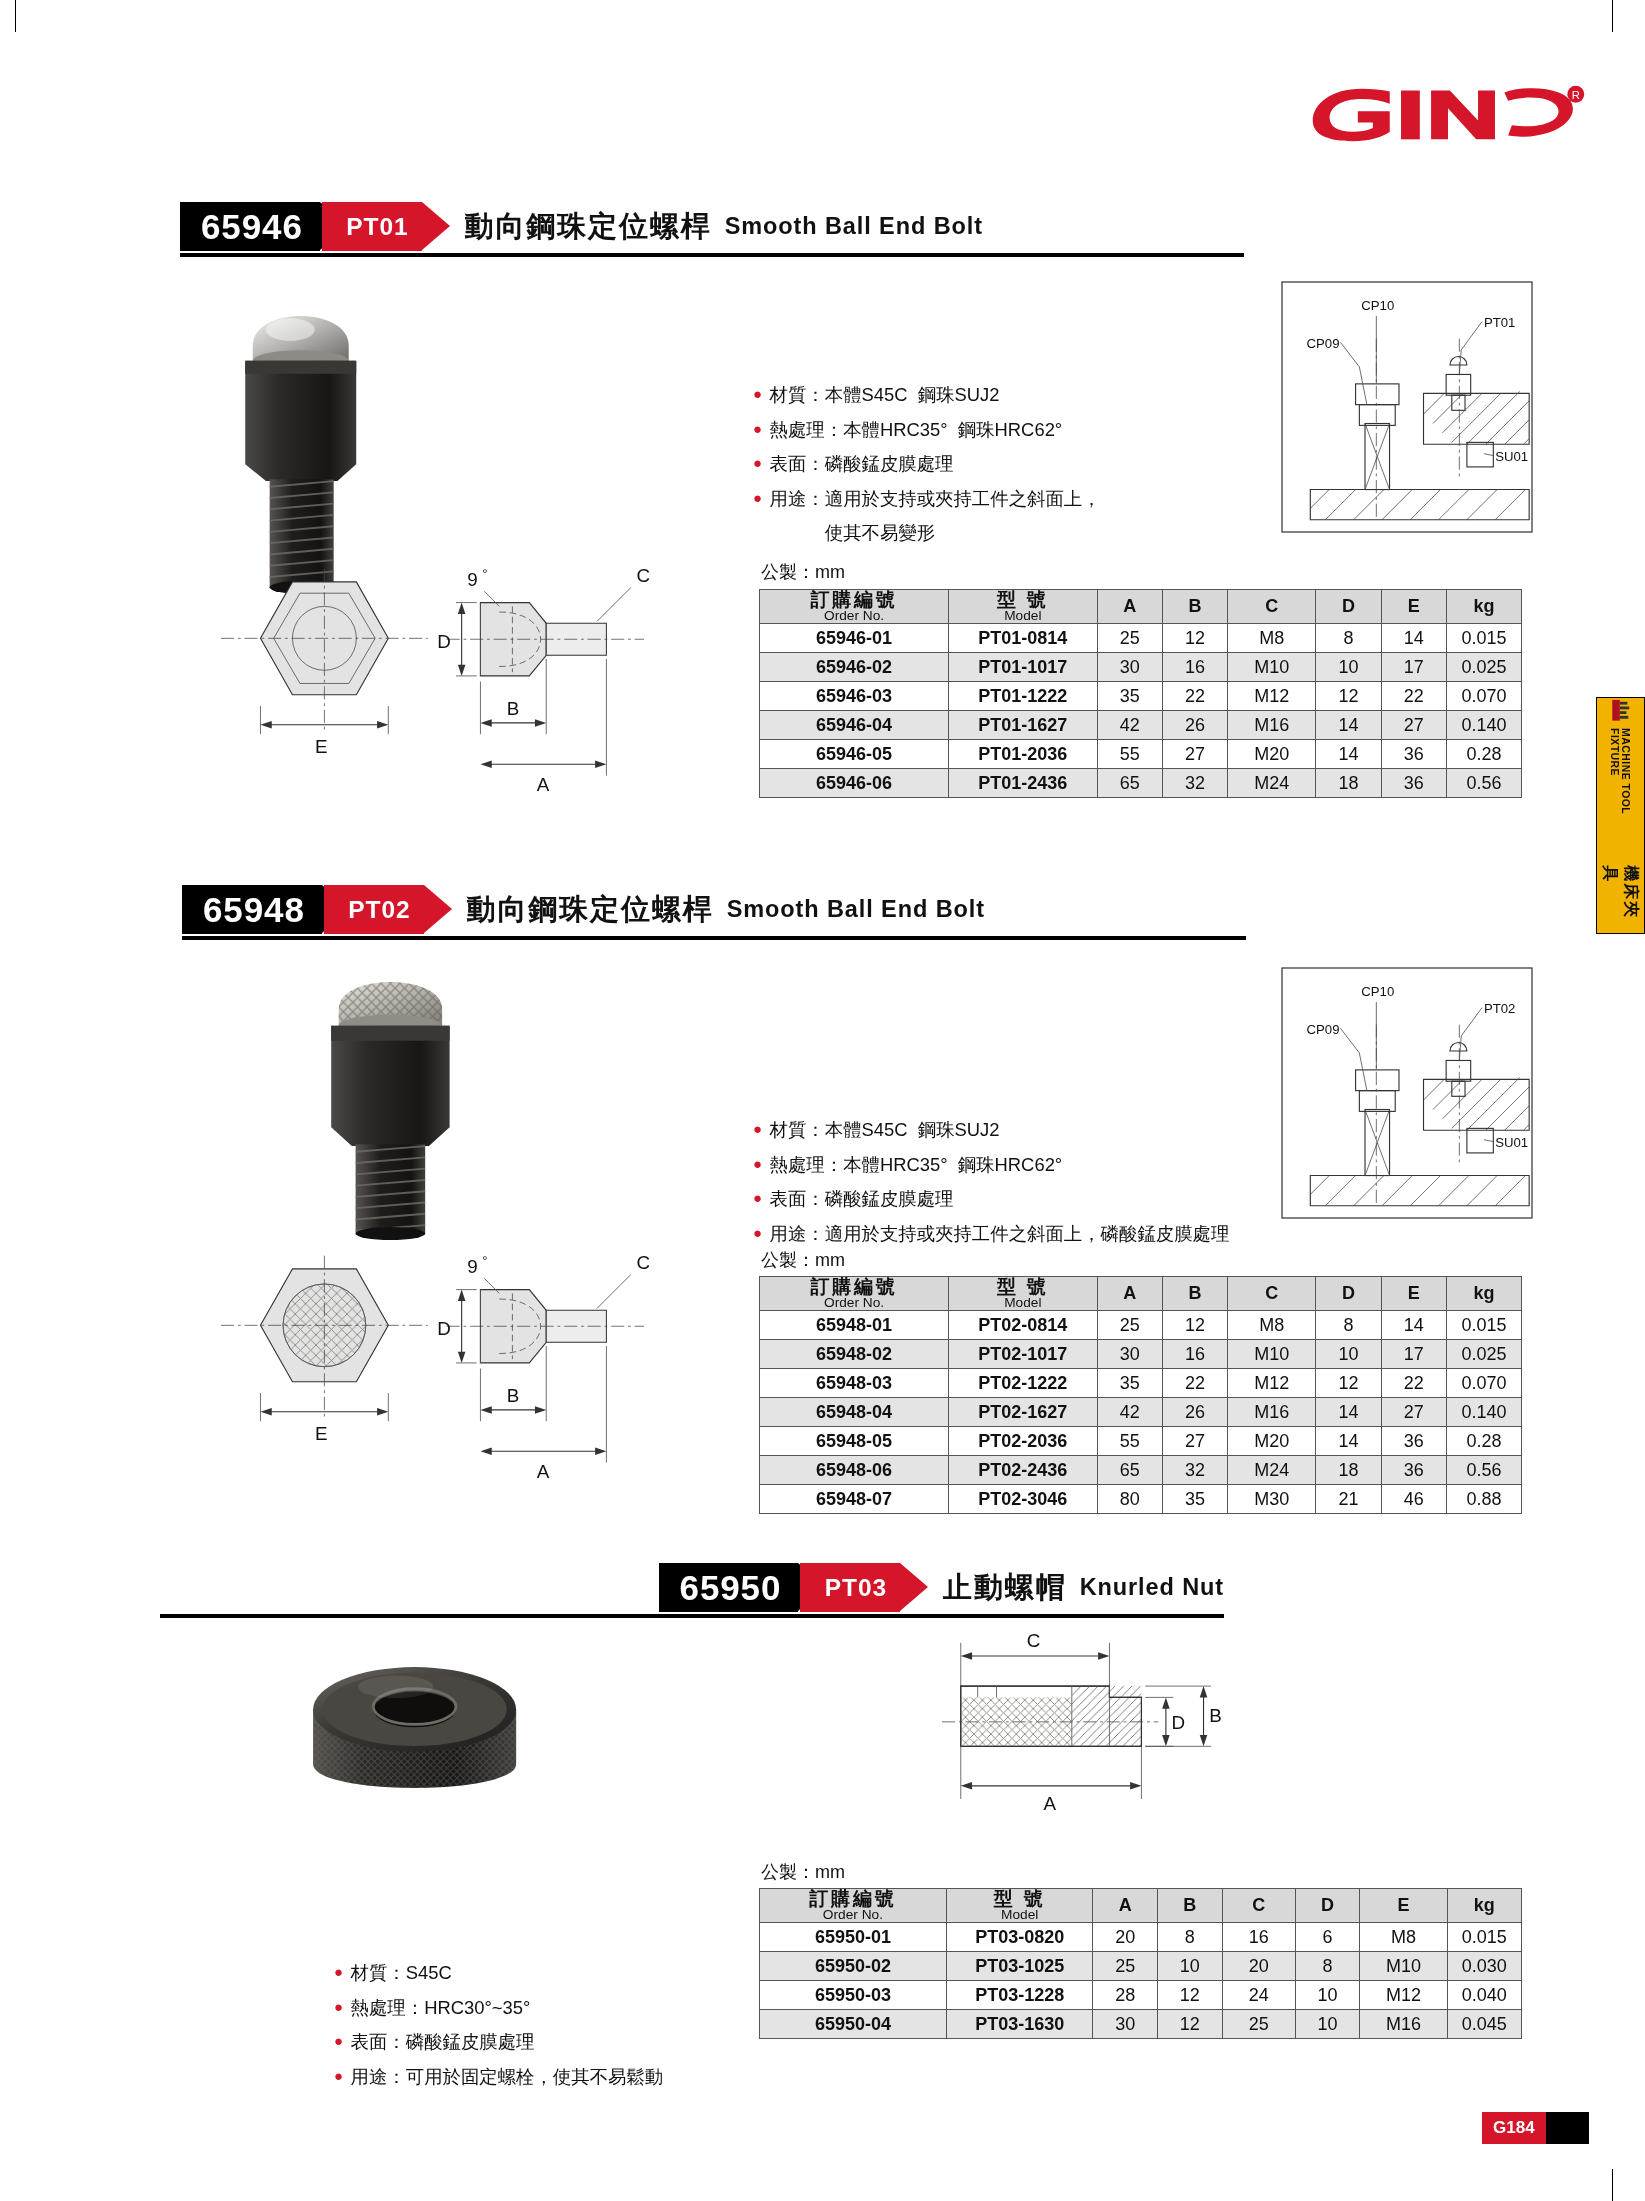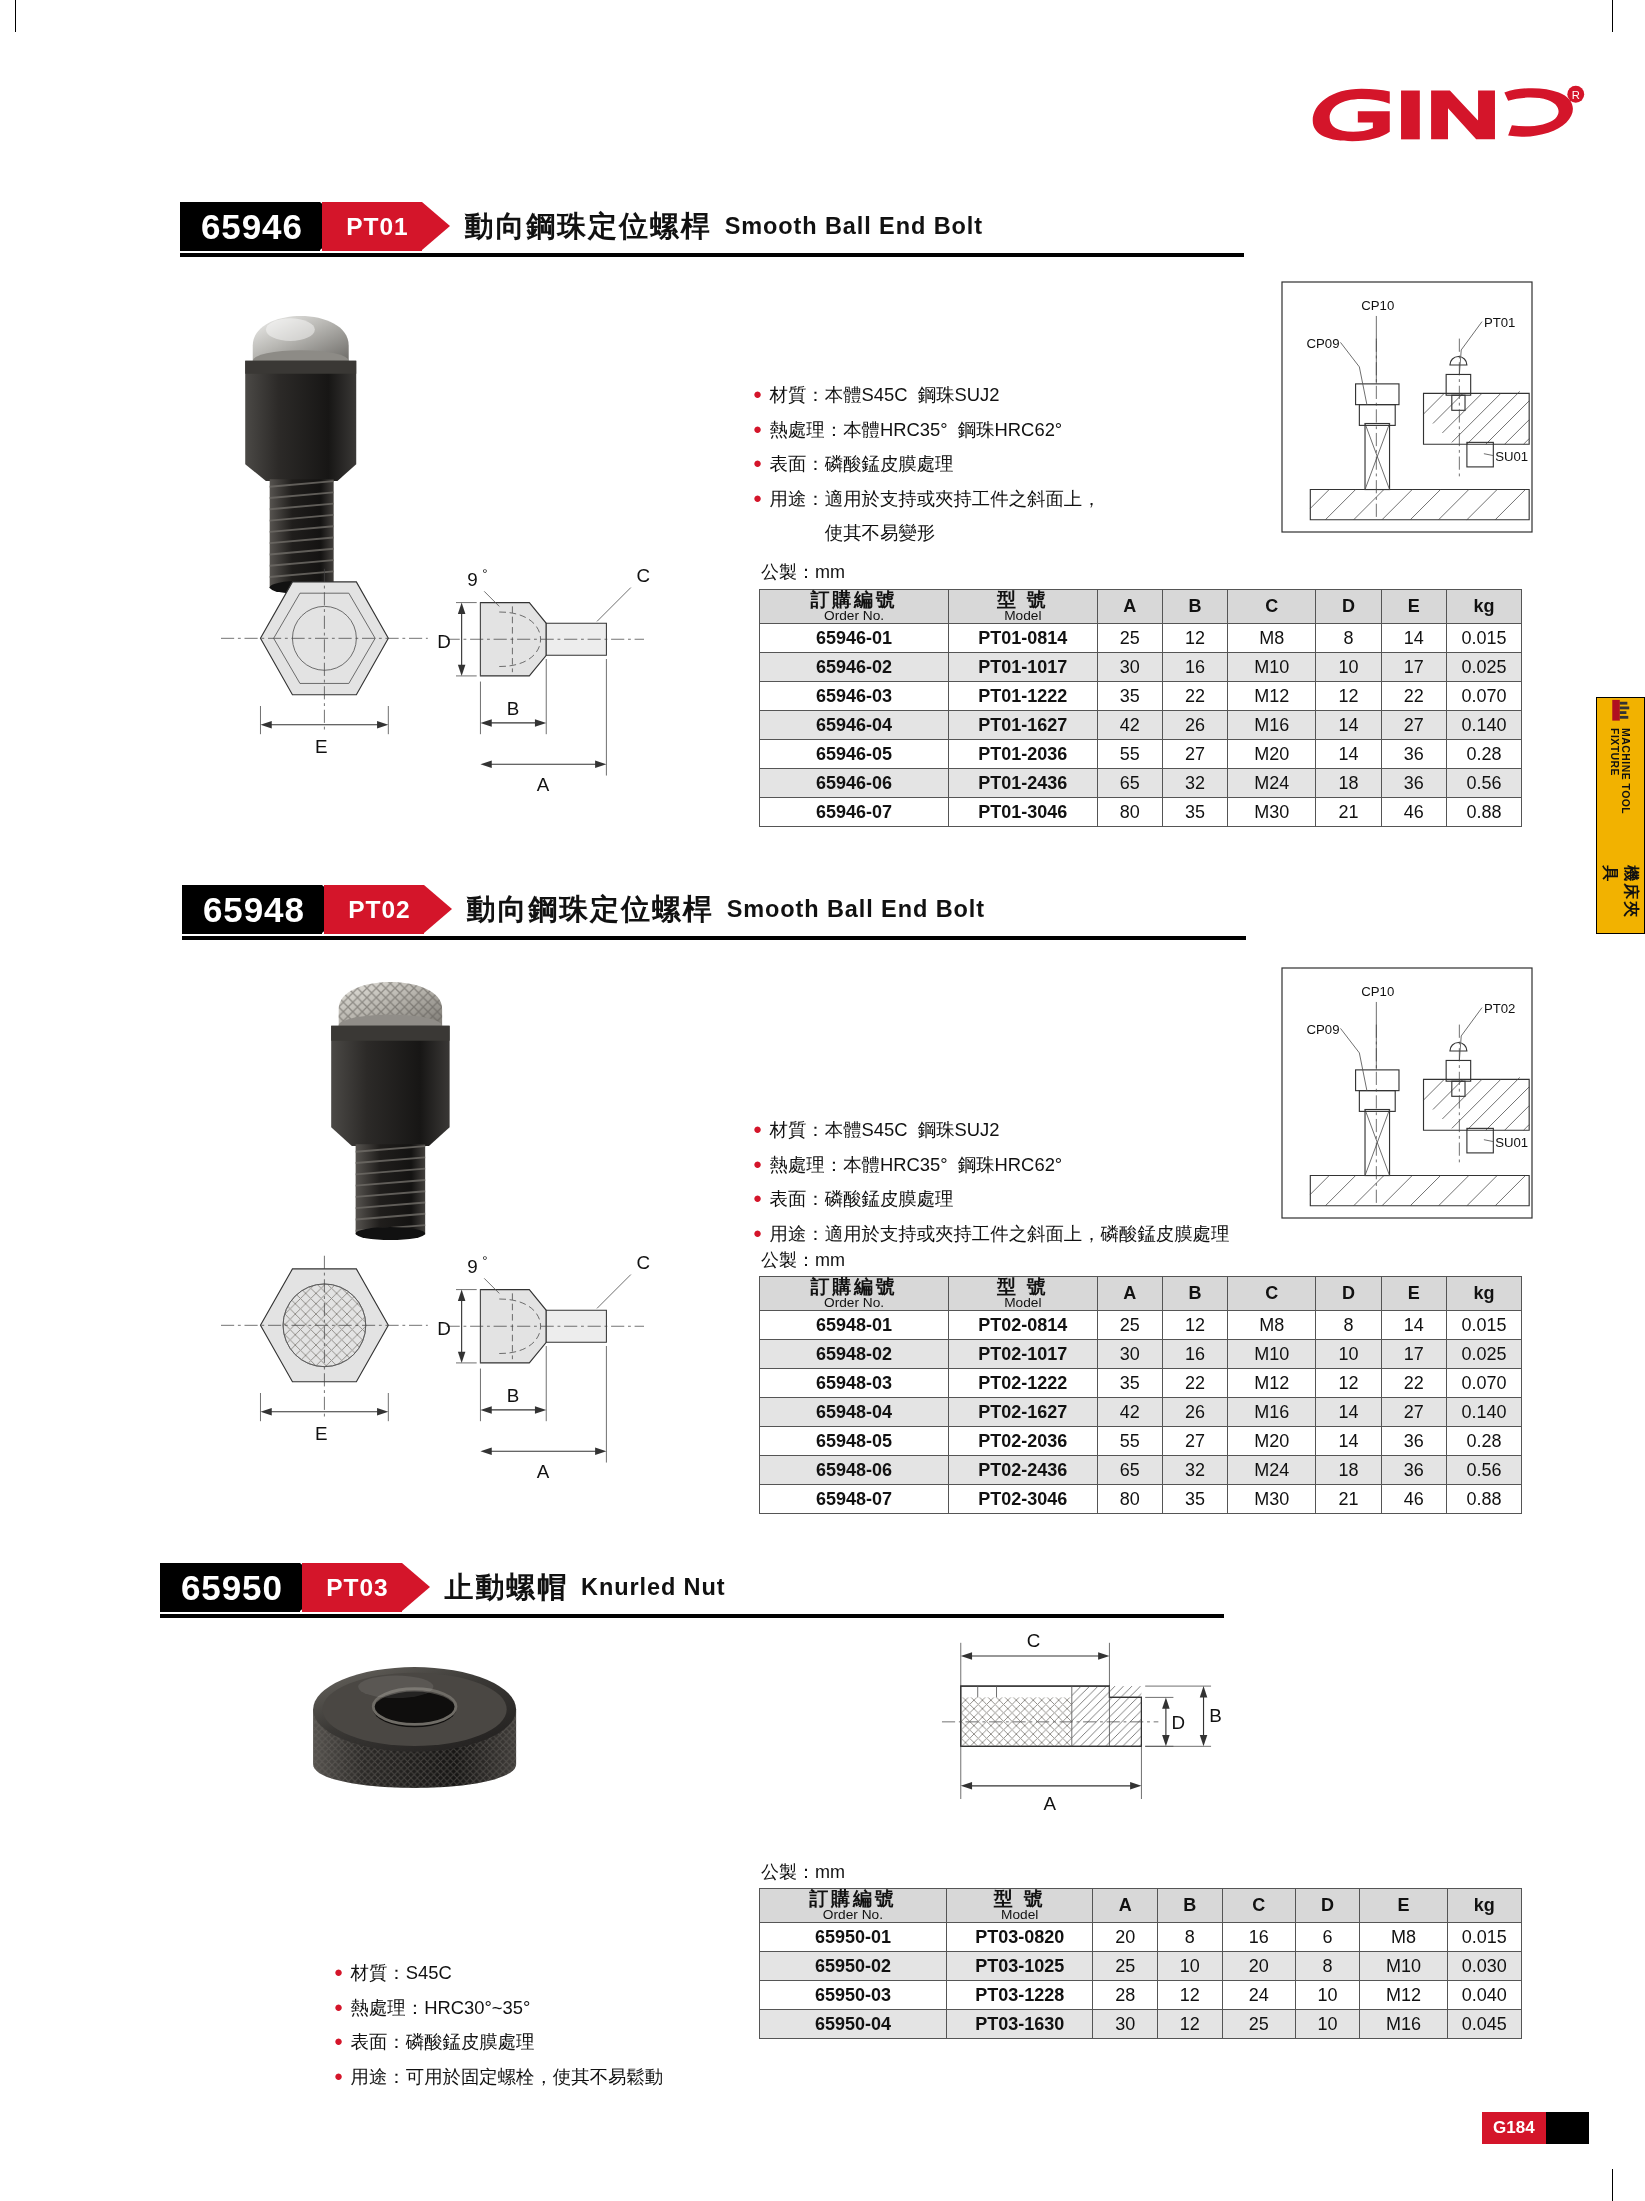--- a/index.html
+++ b/index.html
@@ -361,30 +361,20 @@
         </tr>
       <tr>
           <td class="ord">65946-06</td>
           <td class="mdl">PT01-2436</td>
           <td>65</td>
           <td>32</td>
           <td>M24</td>
           <td>18</td>
           <td>36</td>
           <td>0.56</td>
-        </tr>
-      <tr>
-          <td class="ord">65946-07</td>
-          <td class="mdl">PT01-3046</td>
-          <td>80</td>
-          <td>35</td>
-          <td>M30</td>
-          <td>21</td>
-          <td>46</td>
-          <td>0.88</td>
         </tr>
     </tbody>
   </table>
 
   <div class="sec" style="top:885px;width:1064px;margin-left:22px;">
     <div class="num">65948</div>
     <div class="numtail"></div>
     <div class="pt">PT02</div>
     <div class="pttail"></div>
     <div class="titlewrap">
@@ -640,21 +630,21 @@
           <td>80</td>
           <td>35</td>
           <td>M30</td>
           <td>21</td>
           <td>46</td>
           <td>0.88</td>
         </tr>
     </tbody>
   </table>
 
-  <div class="sec" style="top:1563px;width:1064px;">
+  <div class="sec" style="top:1563px;width:1064px;justify-content:flex-end;">
     <div class="num">65950</div>
     <div class="numtail"></div>
     <div class="pt">PT03</div>
     <div class="pttail"></div>
     <div class="titlewrap">
       <span class="cn">止動螺帽</span>
       <span class="en">Knurled  Nut</span>
     </div>
     <div class="rule" style="width:1064px;"></div>
   </div>

